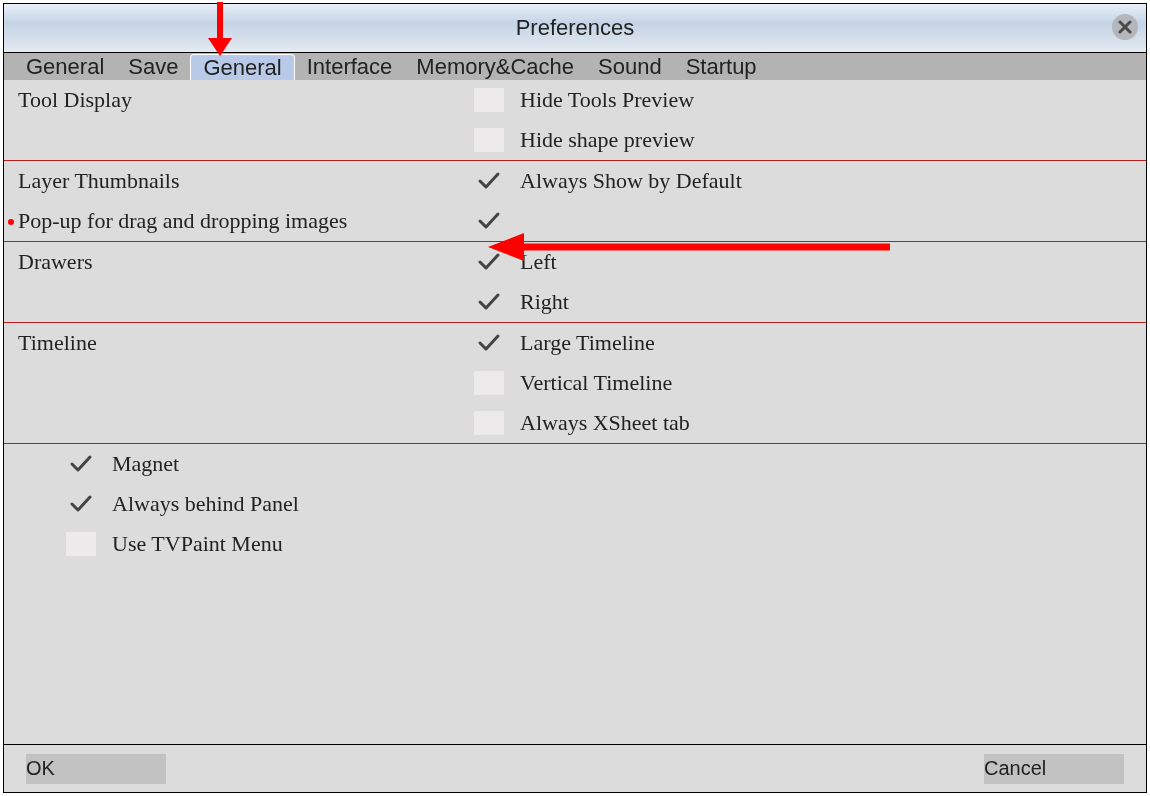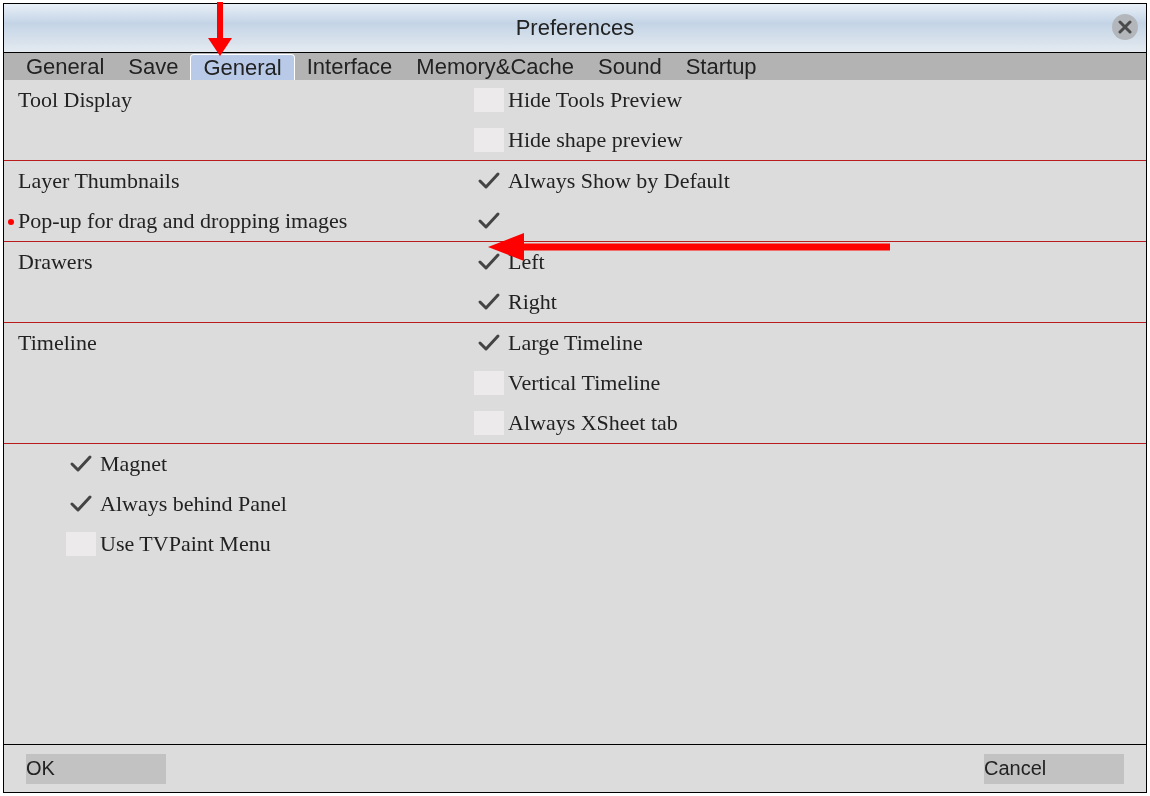--- a/index.html
+++ b/index.html
@@ -102,21 +102,21 @@
   .section-options {
     flex: 1;
     display: flex;
     flex-direction: column;
     gap: 12px;
   }
   .opt-row {
     height: 28px;
     display: flex;
     align-items: center;
-    gap: 4px;
+    gap: 16px;
     padding-left: 48px;
   }
   .checkbox {
     width: 30px;
     height: 24px;
     background: #eceaea;
     display: flex;
     align-items: center;
     justify-content: center;
     cursor: pointer;

